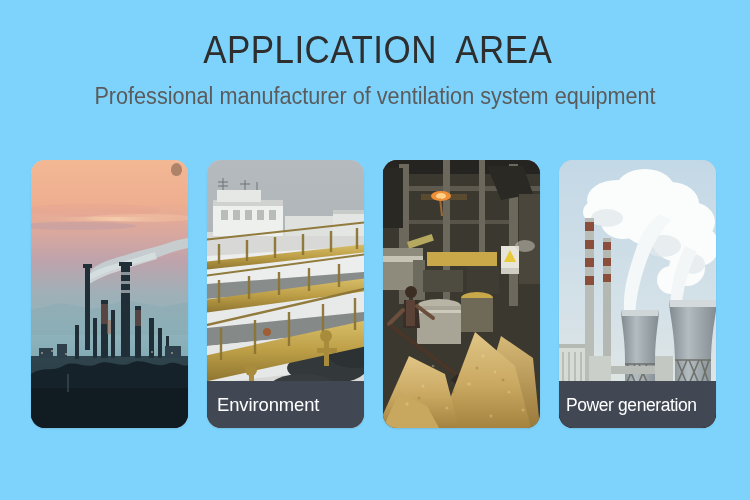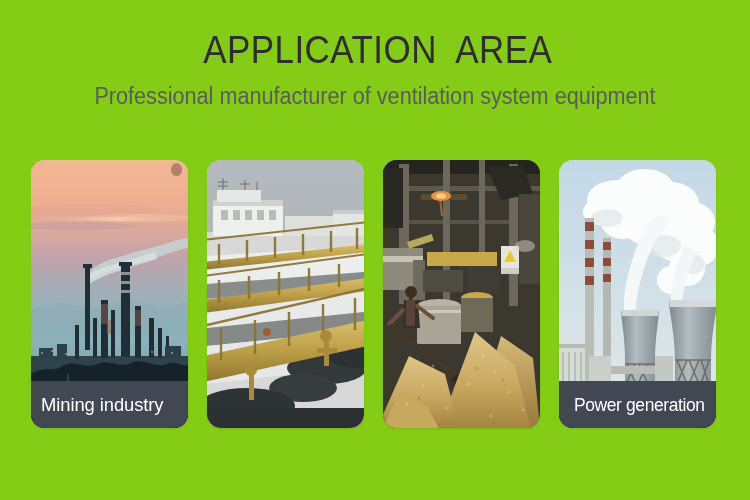--- a/index.html
+++ b/index.html
@@ -10,21 +10,21 @@
     width: 750px;
     height: 500px;
     background: #ffffff;
     font-family: "Liberation Sans", sans-serif;
     overflow: hidden;
     position: relative;
   }
   .banner {
     position: absolute;
     inset: 0;
-    background: #84cc16;
+    background: #7dd3fc;
     padding-left: 13px;
   }
 
   
   .heading {
     position: absolute;
     left: 0;
     top: 28px;
     width: 750px;
     text-align: center;
@@ -102,21 +102,20 @@
     font-weight: 400;
     padding: 0 10px;
     box-sizing: border-box;
     white-space: nowrap;
     letter-spacing: -0.1px;
   }
   .card-label.tight {
     font-size: 18px;
     letter-spacing: -0.4px;
     padding: 0 7px;
-    justify-content: flex-end;
   }
   .card-label .label-text {
     display: block;
     transform: scaleX(0.97);
     transform-origin: left center;
   }
   .corner-mark {
     position: absolute;
     top: 3px;
     right: 6px;
@@ -212,23 +211,20 @@
             <rect x="120" y="191" width="2" height="2"></rect>
             <rect x="140" y="192" width="2" height="2"></rect>
           </g>
 
           <path d="M0 214 C12 206 22 212 32 206 C44 199 54 210 66 204 C78 198 88 209 100 203 C112 197 124 209 136 204 C146 200 152 208 157 205 L157 268 L0 268 Z" fill="#16222a"></path>
           <rect x="0" y="228" width="157" height="40" fill="#101b22"></rect>
           <rect x="36" y="214" width="2" height="18" fill="#3b4a4a" opacity="0.7"></rect>
         </svg>
       </div>
       <span class="corner-mark"></span>
-      <div class="card-label">
-        <span class="label-text">Mining industry</span>
-      </div>
     </div>
 
     <div class="card">
       <div class="card-photo">
         <svg viewBox="0 0 157 268" preserveAspectRatio="none" aria-hidden="true">
           <defs>
             <linearGradient id="e-sky" x1="0" y1="0" x2="0" y2="1">
               <stop offset="0" stop-color="#b4babd"></stop>
               <stop offset="1" stop-color="#a3aaae"></stop>
             </linearGradient>
@@ -294,20 +290,23 @@
 
           <g fill="#a98b3c">
             <circle cx="44" cy="210" r="6"></circle>
             <rect x="42" y="210" width="5" height="30"></rect>
             <circle cx="119" cy="176" r="6"></circle>
             <rect x="117" y="176" width="5" height="30"></rect>
             <rect x="110" y="188" width="20" height="5"></rect>
           </g>
           <circle cx="60" cy="172" r="4" fill="#9d5f33"></circle>
         </svg>
+      </div>
+      <div class="card-label">
+        <span class="label-text">Environment</span>
       </div>
     </div>
 
     <div class="card">
       <div class="card-photo">
         <svg viewBox="0 0 157 268" preserveAspectRatio="none" aria-hidden="true">
           <defs>
             <linearGradient id="a-dust" x1="0" y1="0" x2="0" y2="1">
               <stop offset="0" stop-color="#e0c586"></stop>
               <stop offset="0.55" stop-color="#c9a861"></stop>

